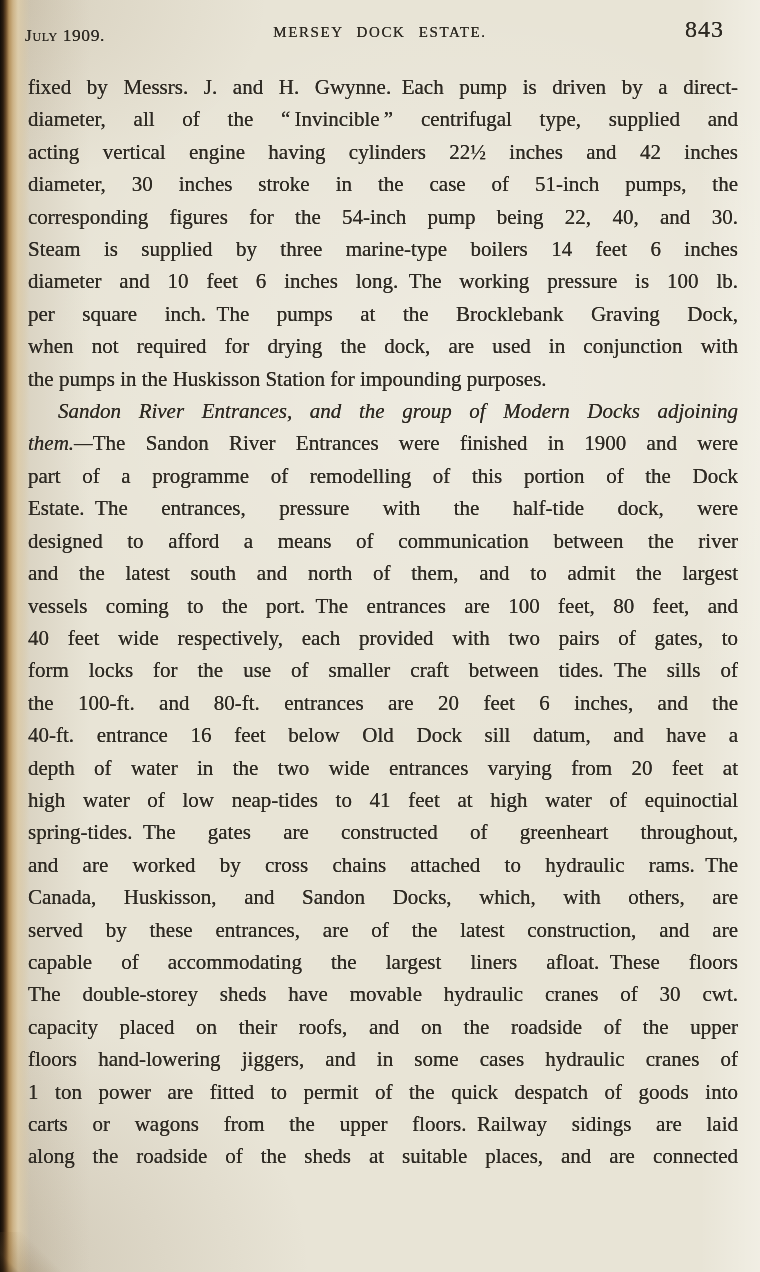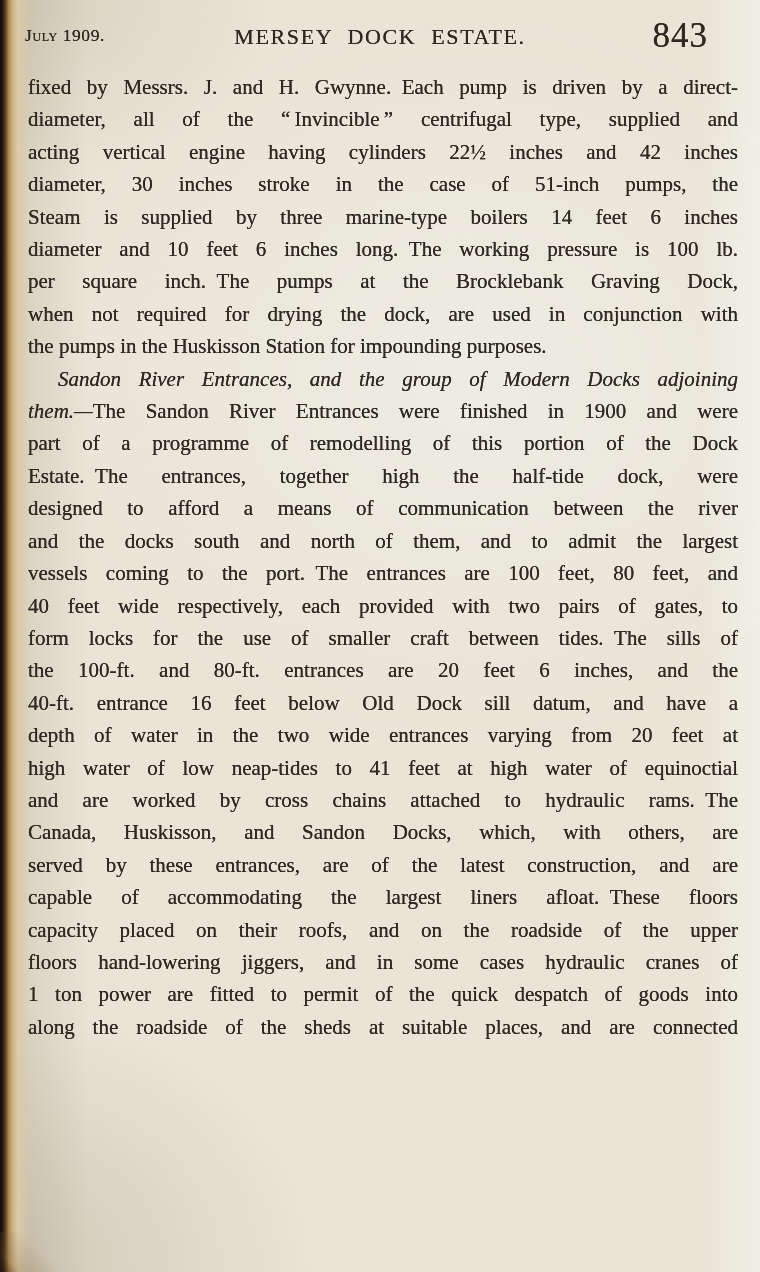--- a/index.html
+++ b/index.html
@@ -31,26 +31,26 @@
   header{
     position:absolute;top:16px;left:0;right:0;height:46px;
   }
   .h-date{
     position:absolute;left:25px;top:9px;
     font-size:17.5px;font-variant-caps:small-caps;letter-spacing:.6px;
     text-shadow:0 0 .5px currentColor;
   }
   .h-title{
     position:absolute;left:0;right:0;top:8px;text-align:center;
-    font-size:22px;letter-spacing:1.6px;word-spacing:8px;
+    font-size:15px;letter-spacing:1.6px;word-spacing:8px;
     text-shadow:0 0 .5px currentColor;
   }
   .h-num{
-    position:absolute;right:52px;top:0;
-    font-size:35px;letter-spacing:1px;
+    position:absolute;right:36px;top:0;
+    font-size:24px;letter-spacing:1px;
     text-shadow:0 0 .5px currentColor;
   }
   main{
     position:absolute;top:71px;left:28px;width:710px;
     font-size:21px;line-height:32.4px;
     text-shadow:0 0 .6px currentColor;
   }
   .paragraph + .paragraph{}
   .line{
     text-align:justify;text-align-last:justify;
@@ -72,43 +72,47 @@
     <span class="h-title">MERSEY DOCK ESTATE.</span>
     <span class="h-num">843</span>
   </header>
 
   <main id="body-text">
       <div class="paragraph">
         <div class="line"><span>fixed by Messrs. J. and H. Gwynne. Each pump is driven by a direct-</span></div>
         <div class="line"><span>diameter, all of the “ Invincible ” centrifugal type, supplied and</span></div>
         <div class="line"><span>acting vertical engine having cylinders 22½ inches and 42 inches</span></div>
         <div class="line"><span>diameter, 30 inches stroke in the case of 51-inch pumps, the</span></div>
+        <div class="line"><span>corresponding figures for the 54-inch pump being 22, 40, and 30.</span></div>
         <div class="line"><span>Steam is supplied by three marine-type boilers 14 feet 6 inches</span></div>
         <div class="line"><span>diameter and 10 feet 6 inches long. The working pressure is 100 lb.</span></div>
         <div class="line"><span>per square inch. The pumps at the Brocklebank Graving Dock,</span></div>
         <div class="line"><span>when not required for drying the dock, are used in conjunction with</span></div>
         <div class="line last"><span>the pumps in the Huskisson Station for impounding purposes.</span></div>
       </div>
       <div class="paragraph">
         <div class="line indent"><span class="it">Sandon River Entrances, and the group of Modern Docks adjoining</span></div>
         <div class="line"><span class="it">them.—</span><span>The Sandon River Entrances were finished in 1900 and were</span></div>
         <div class="line"><span>part of a programme of remodelling of this portion of the Dock</span></div>
-        <div class="line"><span>Estate. The entrances, together high the half-tide dock, were</span></div>
+        <div class="line"><span>Estate. The entrances, pressure with the half-tide dock, were</span></div>
         <div class="line"><span>designed to afford a means of communication between the river</span></div>
-        <div class="line"><span>and the docks south and north of them, and to admit the largest</span></div>
+        <div class="line"><span>and the latest south and north of them, and to admit the largest</span></div>
         <div class="line"><span>vessels coming to the port. The entrances are 100 feet, 80 feet, and</span></div>
         <div class="line"><span>40 feet wide respectively, each provided with two pairs of gates, to</span></div>
         <div class="line"><span>form locks for the use of smaller craft between tides. The sills of</span></div>
         <div class="line"><span>the 100-ft. and 80-ft. entrances are 20 feet 6 inches, and the</span></div>
         <div class="line"><span>40-ft. entrance 16 feet below Old Dock sill datum, and have a</span></div>
         <div class="line"><span>depth of water in the two wide entrances varying from 20 feet at</span></div>
         <div class="line"><span>high water of low neap-tides to 41 feet at high water of equinoctial</span></div>
+        <div class="line"><span>spring-tides. The gates are constructed of greenheart throughout,</span></div>
         <div class="line"><span>and are worked by cross chains attached to hydraulic rams. The</span></div>
         <div class="line"><span>Canada, Huskisson, and Sandon Docks, which, with others, are</span></div>
         <div class="line"><span>served by these entrances, are of the latest construction, and are</span></div>
         <div class="line"><span>capable of accommodating the largest liners afloat. These floors</span></div>
+        <div class="line"><span>The double-storey sheds have movable hydraulic cranes of 30 cwt.</span></div>
         <div class="line"><span>capacity placed on their roofs, and on the roadside of the upper</span></div>
         <div class="line"><span>floors hand-lowering jiggers, and in some cases hydraulic cranes of</span></div>
         <div class="line"><span>1 ton power are fitted to permit of the quick despatch of goods into</span></div>
+        <div class="line"><span>carts or wagons from the upper floors. Railway sidings are laid</span></div>
         <div class="line"><span>along the roadside of the sheds at suitable places, and are connected</span></div>
       </div>
     </main>
 </div>
 
 </body></html>

